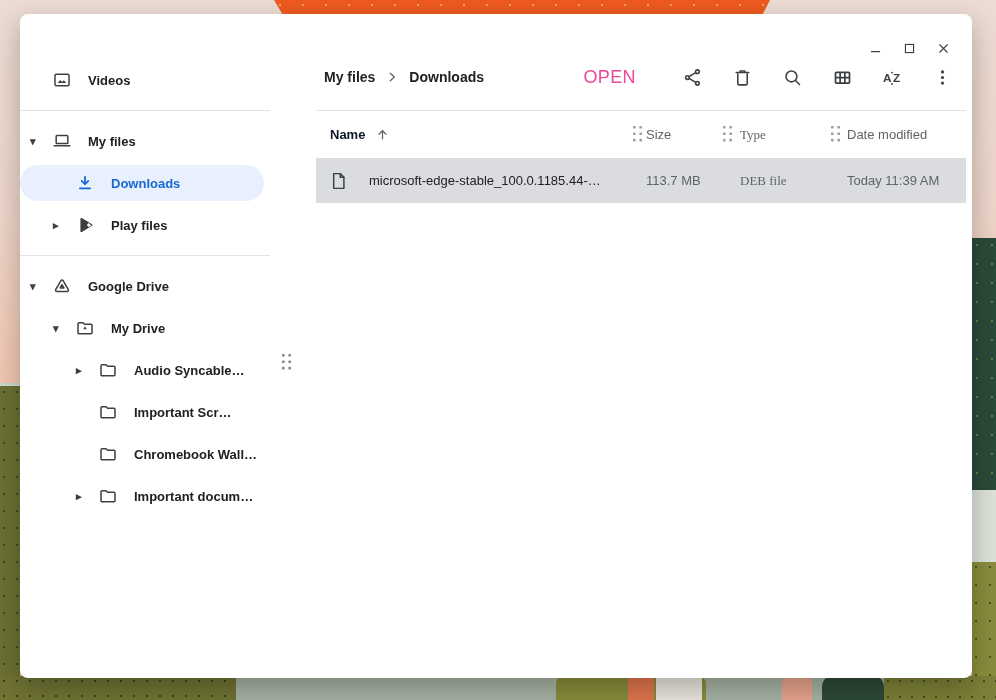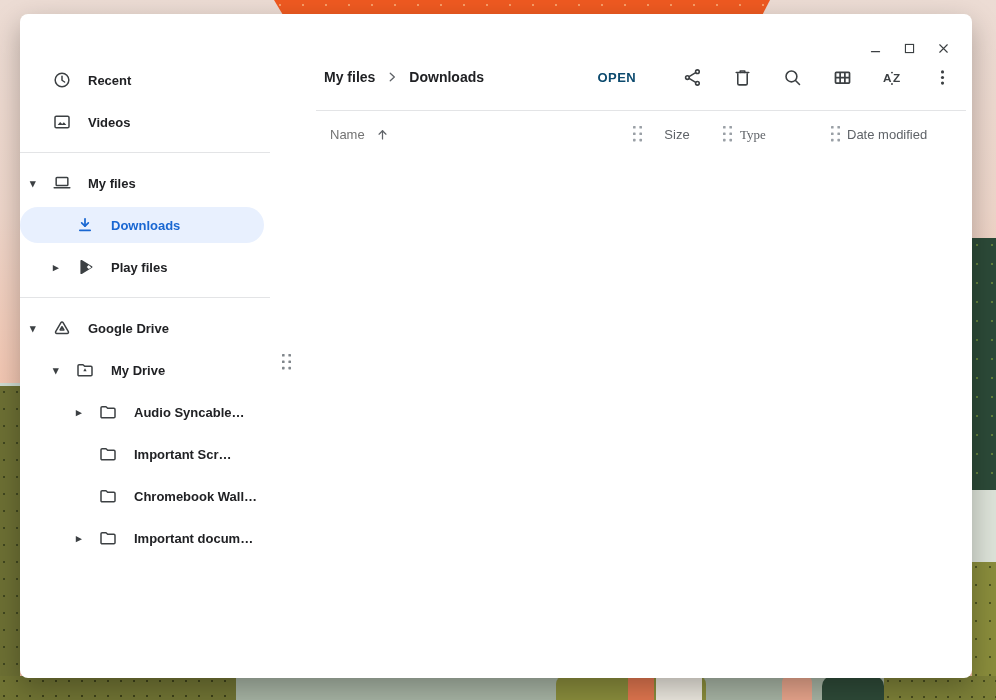--- a/index.html
+++ b/index.html
@@ -69,37 +69,37 @@
   #resize-zone { width: 46px; flex: 0 0 46px; position: relative; }
   #resize-handle { position: absolute; left: 12px; top: 340px; color: #80868b; cursor: col-resize; }
 
   
   #main { flex: 1; margin-right: 6px; display: flex; flex-direction: column; min-width: 0; }
   #main-header { height: 96px; display: flex; align-items: center; padding: 30px 4px 0 8px; }
   #breadcrumb { display: flex; align-items: center; gap: 10px; font-size: 14px; font-weight: 700; }
   .crumb { cursor: pointer; }
   .crumb-sep { color: #5f6368; display: flex; }
   #header-spacer { flex: 1; }
-  #open-button { font-size: 13px; font-weight: 700; letter-spacing: .4px; padding: 6px 10px;
-    margin-right: 16px; cursor: pointer; color: #0c4a6e; }
+  #open-button { font-size: 18px; font-weight: 400; letter-spacing: .4px; padding: 6px 10px;
+    margin-right: 16px; cursor: pointer; color: #ec4899; }
   .tool-btn { width: 40px; height: 40px; margin-left: 10px; display: flex; align-items: center;
     justify-content: center; color: #3c4043; cursor: pointer; border-radius: 50%; }
   .tool-btn svg { width: 21px; height: 21px; }
   #main-divider { height: 1px; background: #e3e4e6; }
 
   
   .t-row { display: flex; align-items: center; padding: 0 0 0 14px; }
   .col-name { flex: 1; display: flex; align-items: center; min-width: 0; }
   .col-handle { flex: 0 0 16px; color: #9aa0a6; display: flex; justify-content: center; }
-  .col-size { flex: 0 0 62px; text-align: center; }
+  .col-size { flex: 0 0 62px; text-align: left; }
   .col-gap { flex: 0 0 12px; }
   .col-type { flex: 0 0 92px; padding-left: 4px; font-family: Liberation Serif, serif; }
   .col-date { flex: 0 0 122px; padding-left: 3px; }
   #table-header { height: 47px; font-size: 13px; color: #5f6368; font-weight: 400; }
-  #table-header .col-name { color: #737373; gap: 10px; }
+  #table-header .col-name { color: #0f172a; gap: 10px; font-weight: bold; }
   #table-header .sort-arrow { color: #5f6368; display: flex; }
   #table-header .sort-arrow svg { width: 15px; height: 15px; }
   .file-row { height: 45px; font-size: 13px; color: #5f6368; cursor: pointer; }
   .file-row.selected { background: #dadce0; }
   .file-row .f-icon { width: 18px; height: 20px; color: #3c4043; margin-right: 21px; flex: 0 0 18px; }
   .file-row .f-icon svg { width: 18px; height: 20px; }
   .file-row .f-name { color: #202124; white-space: nowrap; overflow: hidden; text-overflow: ellipsis; }
 
   .dots6 { display: inline-block; }
   svg { display: block; }
@@ -144,30 +144,20 @@
         <span>
           <svg viewBox="0 0 24 24" fill="none" stroke="currentColor" stroke-width="1.8" stroke-linecap="round" stroke-linejoin="round">
             <path d="M6 6l12 12M18 6 6 18"></path>
           </svg>
         </span>
       </div>
     </div>
 
   <div id="win-body">
     <aside id="sidebar">
-        <div class="side-row indent-0">
-          <span class="expander"></span>
-          <span class="s-icon">
-            <svg viewBox="0 0 24 24" fill="none" stroke="currentColor" stroke-width="1.8" stroke-linecap="round" stroke-linejoin="round">
-              <circle cx="12" cy="12" r="8.2"></circle>
-              <path d="M12 7.5V12.3l3.1 2.1"></path>
-            </svg>
-          </span>
-          <span class="s-label">Recent</span>
-        </div>
         <div class="side-row indent-0">
           <span class="expander"></span>
           <span class="s-icon">
             <svg viewBox="0 0 24 24" fill="none" stroke="currentColor" stroke-width="1.8" stroke-linecap="round" stroke-linejoin="round">
               <rect x="3.6" y="5" width="16.8" height="14" rx="1.6"></rect>
               <path d="M6.8 15.6l3-3.6 2.4 2.5 2-2.3 3 3.4z" fill="currentColor" stroke="none"></path>
             </svg>
           </span>
           <span class="s-label">Videos</span>
         </div>
@@ -400,15 +390,35 @@
                   <rect x="6.4" y="0" width="2.6" height="2.6" rx="0.6"></rect>
                   <rect x="6.4" y="6.4" width="2.6" height="2.6" rx="0.6"></rect>
                   <rect x="6.4" y="12.8" width="2.6" height="2.6" rx="0.6"></rect>
                 </g>
               </svg>
             </span>
           </div>
         <div class="col-date">Date modified</div>
       </div>
 
+      <div id="file-list">
+          <div class="t-row file-row selected">
+            <div class="col-name">
+              <span class="f-icon">
+                <svg viewBox="0 0 22 24" fill="none" stroke="currentColor" stroke-width="1.8" stroke-linecap="round" stroke-linejoin="round">
+                  <path d="M4.5 3h8l4.5 4.5V21h-12.5z"></path>
+                  <path d="M12.5 3v4.5H17"></path>
+                </svg>
+              </span>
+              <span class="f-name">microsoft-edge-stable_100.0.1185.44-…</span>
+            </div>
+            <div class="col-handle"></div>
+            <div class="col-size">113.7 MB</div>
+            <div class="col-gap"></div>
+            <div class="col-handle"></div>
+            <div class="col-type">DEB file</div>
+            <div class="col-handle"></div>
+            <div class="col-date">Today 11:39 AM</div>
+          </div>
+        </div>
     </main>
   </div>
 </div>
 
 </body></html>

